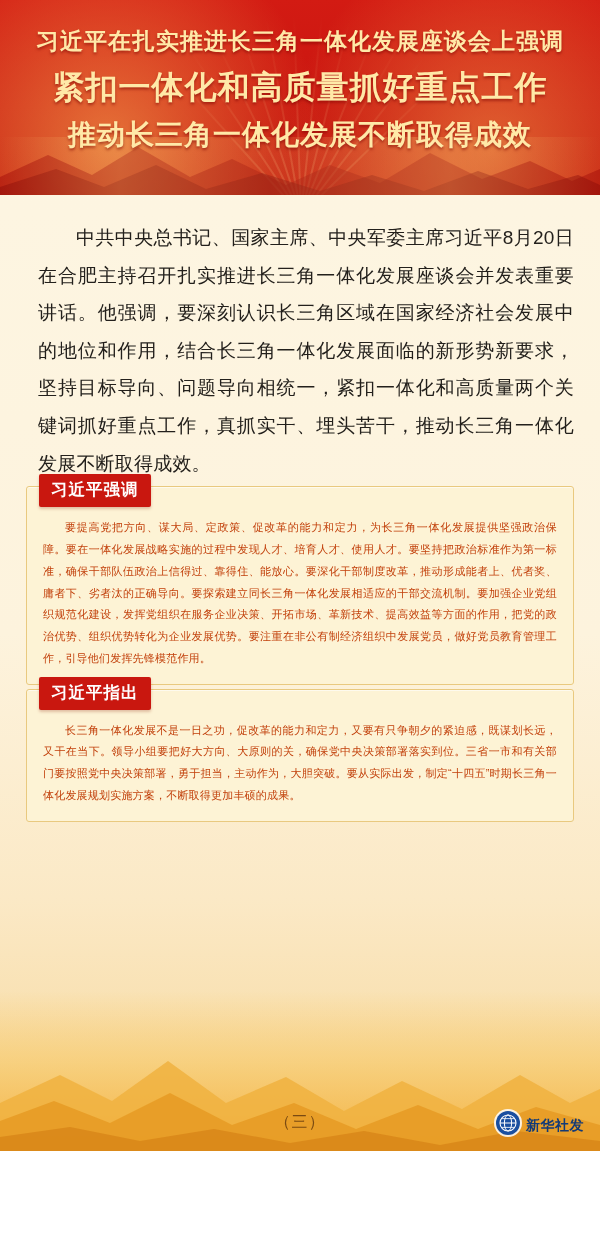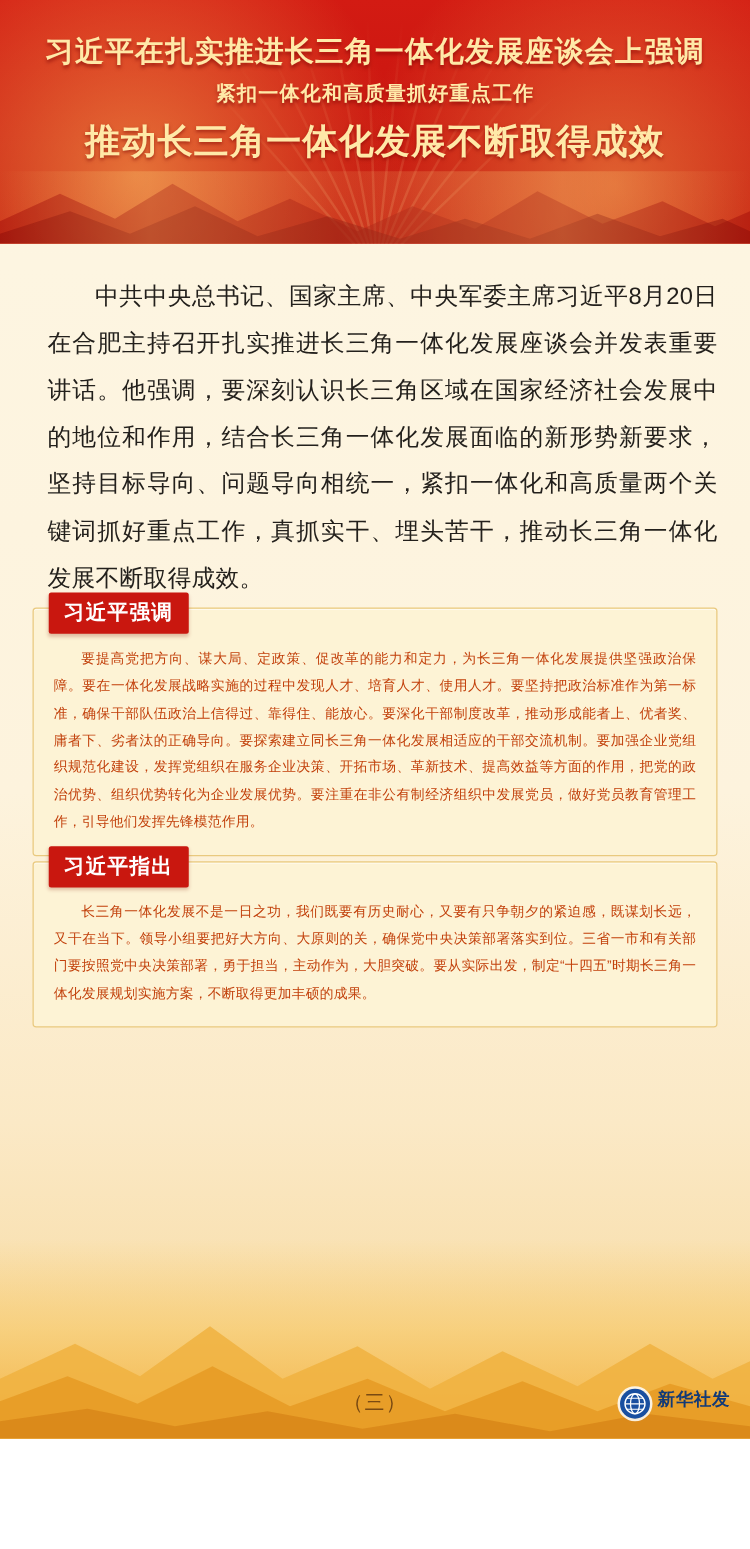--- a/index.html
+++ b/index.html
@@ -71,21 +71,21 @@
   }
   .title-line {
     color: #ffe9a8;
     font-weight: bold;
     letter-spacing: 1px;
     text-shadow: 0 2px 3px rgba(120,0,0,0.55);
     line-height: 1.38;
     white-space: nowrap;
   }
   .title-line.l1 { font-size: 23px; }
-  .title-line.l2 { font-size: 16px; margin-top: 7px; }
+  .title-line.l2 { font-size: 32px; margin-top: 7px; }
   .title-line.l3 { font-size: 28px; margin-top: 7px; }
 
   
   .content {
     position: relative;
     z-index: 3;
     padding: 18px 26px 0 26px;
   }
   .lead {
     font-size: 19px;
@@ -156,21 +156,21 @@
     text-align: center;
     font-size: 16px;
     color: #7a4a12;
     letter-spacing: 1px;
   }
   .logo {
     position: absolute;
     right: 16px;
     bottom: 16px;
     display: flex;
-    align-items: flex-start;
+    align-items: flex-end;
     gap: 6px;
   }
   .logo-mark {
     width: 24px;
     height: 24px;
     border-radius: 50%;
     background: #1a4fa0;
     display: flex;
     align-items: center;
     justify-content: center;
@@ -233,21 +233,21 @@
     <div class="section">
       <div class="panel">
         <div class="panel-tag">习近平强调</div>
         <div class="panel-text">要提高党把方向、谋大局、定政策、促改革的能力和定力，为长三角一体化发展提供坚强政治保障。要在一体化发展战略实施的过程中发现人才、培育人才、使用人才。要坚持把政治标准作为第一标准，确保干部队伍政治上信得过、靠得住、能放心。要深化干部制度改革，推动形成能者上、优者奖、庸者下、劣者汰的正确导向。要探索建立同长三角一体化发展相适应的干部交流机制。要加强企业党组织规范化建设，发挥党组织在服务企业决策、开拓市场、革新技术、提高效益等方面的作用，把党的政治优势、组织优势转化为企业发展优势。要注重在非公有制经济组织中发展党员，做好党员教育管理工作，引导他们发挥先锋模范作用。</div>
       </div>
     </div>
 
     <div class="section">
       <div class="panel">
         <div class="panel-tag">习近平指出</div>
-        <div class="panel-text">长三角一体化发展不是一日之功，我们既要有历史耐心，又要有只争朝夕的紧迫感，既谋划长远，又干在当下。领导小组要把好大方向、大原则的关，确保党中央决策部署落实到位。三省一市和有关部门要按照党中央决策部署，勇于担当，主动作为，大胆突破。要从实际出发，制定“十四五”时期长三角一体化发展规划实施方案，不断取得更加丰硕的成果。</div>
+        <div class="panel-text">长三角一体化发展不是一日之功，促改革的能力和定力，又要有只争朝夕的紧迫感，既谋划长远，又干在当下。领导小组要把好大方向、大原则的关，确保党中央决策部署落实到位。三省一市和有关部门要按照党中央决策部署，勇于担当，主动作为，大胆突破。要从实际出发，制定“十四五”时期长三角一体化发展规划实施方案，不断取得更加丰硕的成果。</div>
       </div>
     </div>
 
   </div>
 
   <div class="bottom-glow"></div>
 
   <div class="footer">
     <svg class="footer-mtn" viewBox="0 0 600 120" preserveAspectRatio="none">
       <path d="M0,120 L0,72 L60,44 L112,70 L168,30 L226,72 L286,46 L344,80 L402,50 L462,78 L520,44 L570,72 L600,58 L600,120 Z" fill="#f0b23f" opacity="0.85"></path>

